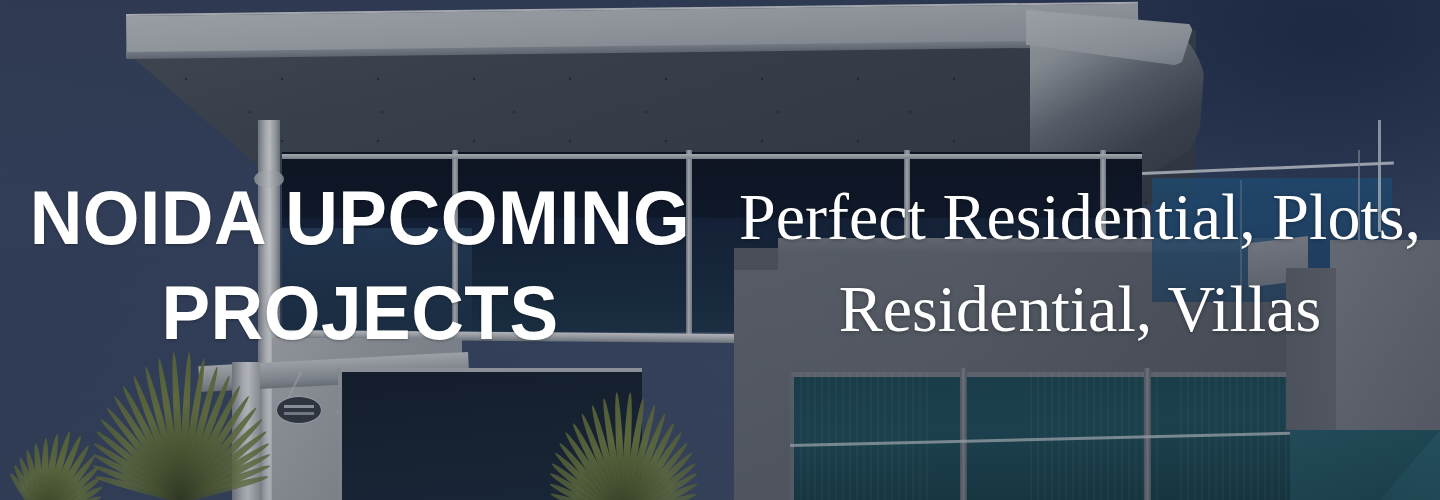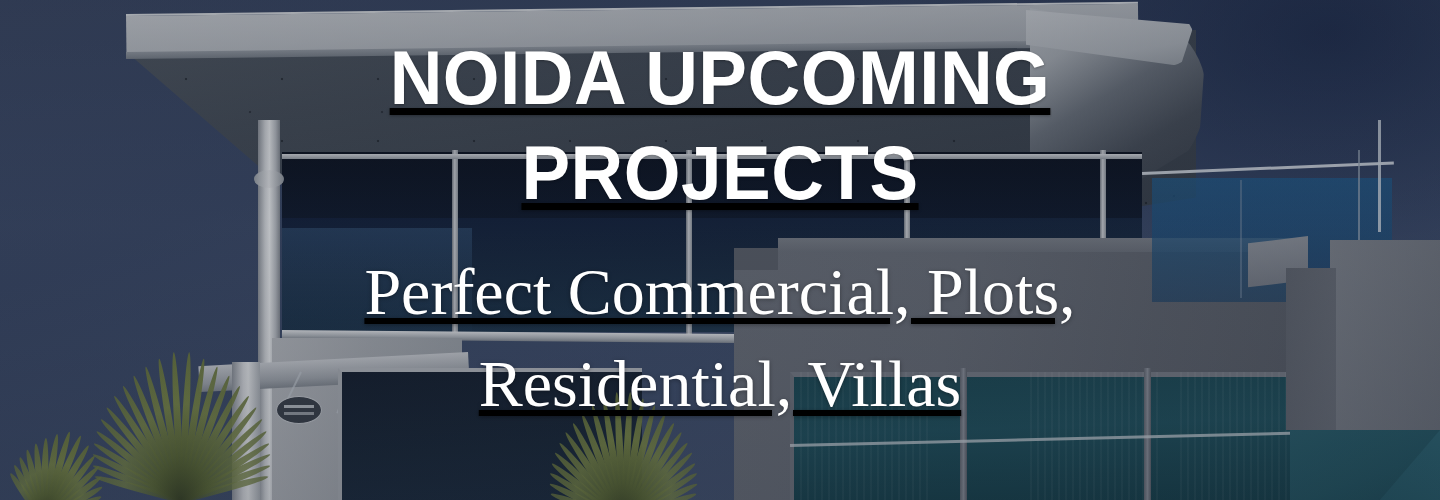--- a/index.html
+++ b/index.html
@@ -345,24 +345,23 @@
     inset: 0;
     background: linear-gradient(180deg, rgba(16,22,36,0.30) 0%, rgba(16,22,36,0.22) 45%, rgba(16,22,36,0.30) 100%);
     pointer-events: none;
   }
 
   
   .content {
     position: absolute;
     inset: 0;
     display: flex;
-    flex-direction: column;
+    flex-direction: row;
     align-items: center;
     pointer-events: none;
-    text-decoration: underline;
   }
   .headline {
     margin: 0;
     padding: 0;
     color: #ffffff;
     font-family: "Liberation Sans", "DejaVu Sans", sans-serif;
     font-weight: 700;
     font-size: 76px;
     line-height: 95px;
     letter-spacing: 0.5px;
@@ -522,18 +521,18 @@
         <div class="blade" style="height: 67.5px; top: -67.5px; transform: rotate(60.3333deg); opacity: 0.83;"></div>
         <div class="blade" style="height: 62.5px; top: -62.5px; transform: rotate(67.6667deg); opacity: 0.81;"></div>
       </div>
 
     <div class="tint"></div>
   </div>
 
   <div class="content">
     <h1 class="headline">Noida Upcoming Projects</h1>
     <div class="subhead">
-      <div>Perfect Commercial, Plots,</div>
+      <div>Perfect Residential, Plots,</div>
       <div>Residential, Villas</div>
     </div>
   </div>
 
 </div>
 
 </body></html>

